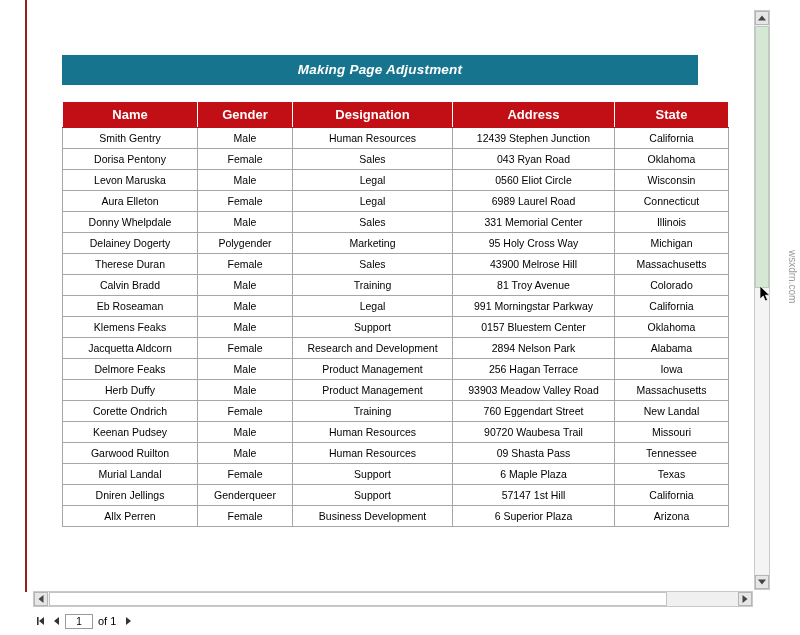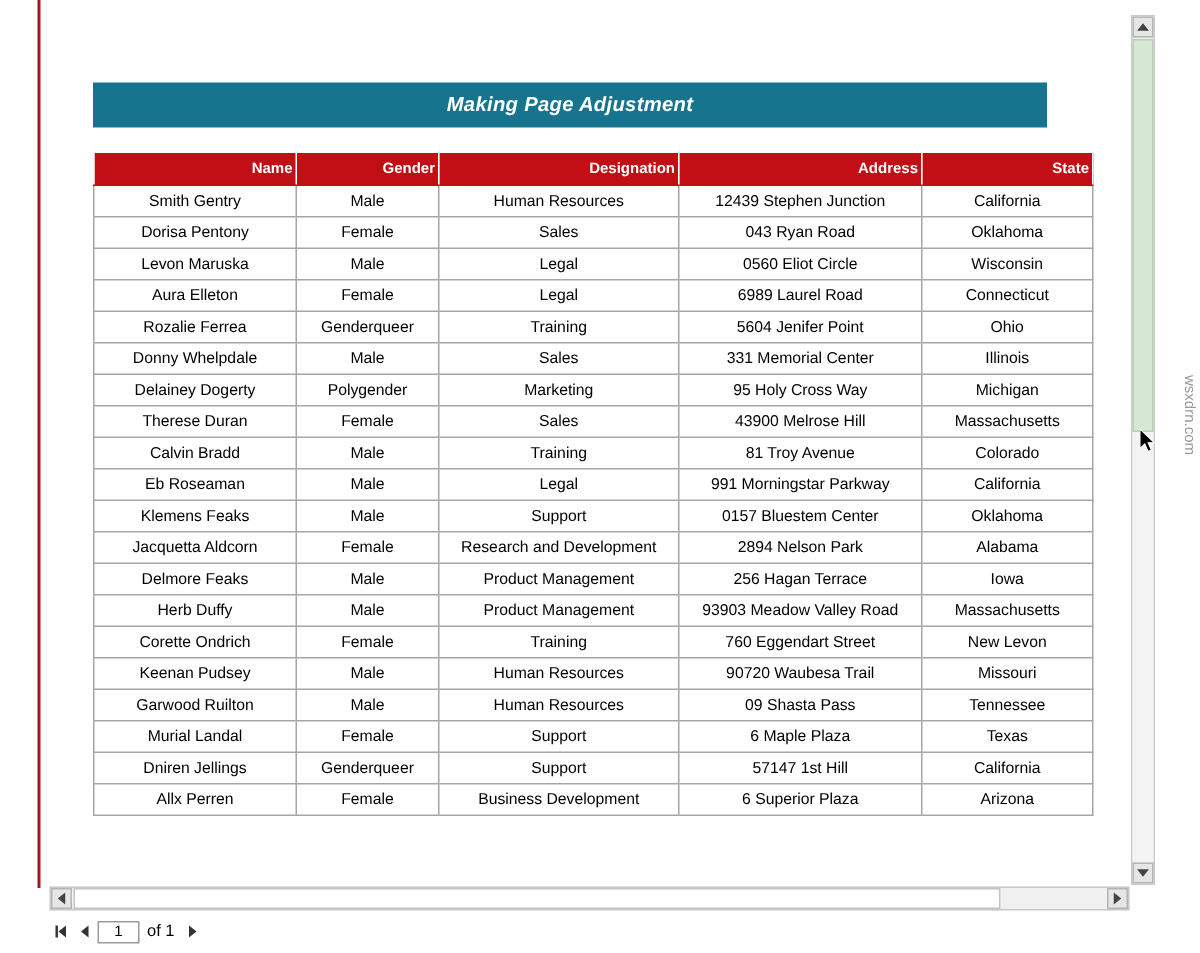--- a/index.html
+++ b/index.html
@@ -75,23 +75,23 @@
   }
   table.data-table {
     margin-top: 16px;
     border-collapse: collapse;
     width: 636px;
     table-layout: fixed;
   }
   table.data-table th {
     background: #c10f15;
     color: #ffffff;
-    font-size: 10px;
+    font-size: 13px;
     font-weight: bold;
-    text-align: right;
+    text-align: center;
     padding: 5px 2px 5px 2px;
     border: 1px solid #ffffff;
     border-bottom: 1px solid #c10f15;
   }
   table.data-table thead tr {
     outline: none;
   }
   table.data-table td {
     border: 1px solid #a6a6a6;
     font-size: 10.5px;
@@ -316,27 +316,20 @@
                 <td>Wisconsin</td>
               </tr>
               <tr>
                 <td>Aura Elleton</td>
                 <td>Female</td>
                 <td>Legal</td>
                 <td>6989 Laurel Road</td>
                 <td>Connecticut</td>
               </tr>
               <tr>
-                <td>Rozalie Ferrea</td>
-                <td>Genderqueer</td>
-                <td>Training</td>
-                <td>5604 Jenifer Point</td>
-                <td>Ohio</td>
-              </tr>
-              <tr>
                 <td>Donny Whelpdale</td>
                 <td>Male</td>
                 <td>Sales</td>
                 <td>331 Memorial Center</td>
                 <td>Illinois</td>
               </tr>
               <tr>
                 <td>Delainey Dogerty</td>
                 <td>Polygender</td>
                 <td>Marketing</td>
@@ -390,21 +383,21 @@
                 <td>Male</td>
                 <td>Product Management</td>
                 <td>93903 Meadow Valley Road</td>
                 <td>Massachusetts</td>
               </tr>
               <tr>
                 <td>Corette Ondrich</td>
                 <td>Female</td>
                 <td>Training</td>
                 <td>760 Eggendart Street</td>
-                <td>New Levon</td>
+                <td>New Landal</td>
               </tr>
               <tr>
                 <td>Keenan Pudsey</td>
                 <td>Male</td>
                 <td>Human Resources</td>
                 <td>90720 Waubesa Trail</td>
                 <td>Missouri</td>
               </tr>
               <tr>
                 <td>Garwood Ruilton</td>

